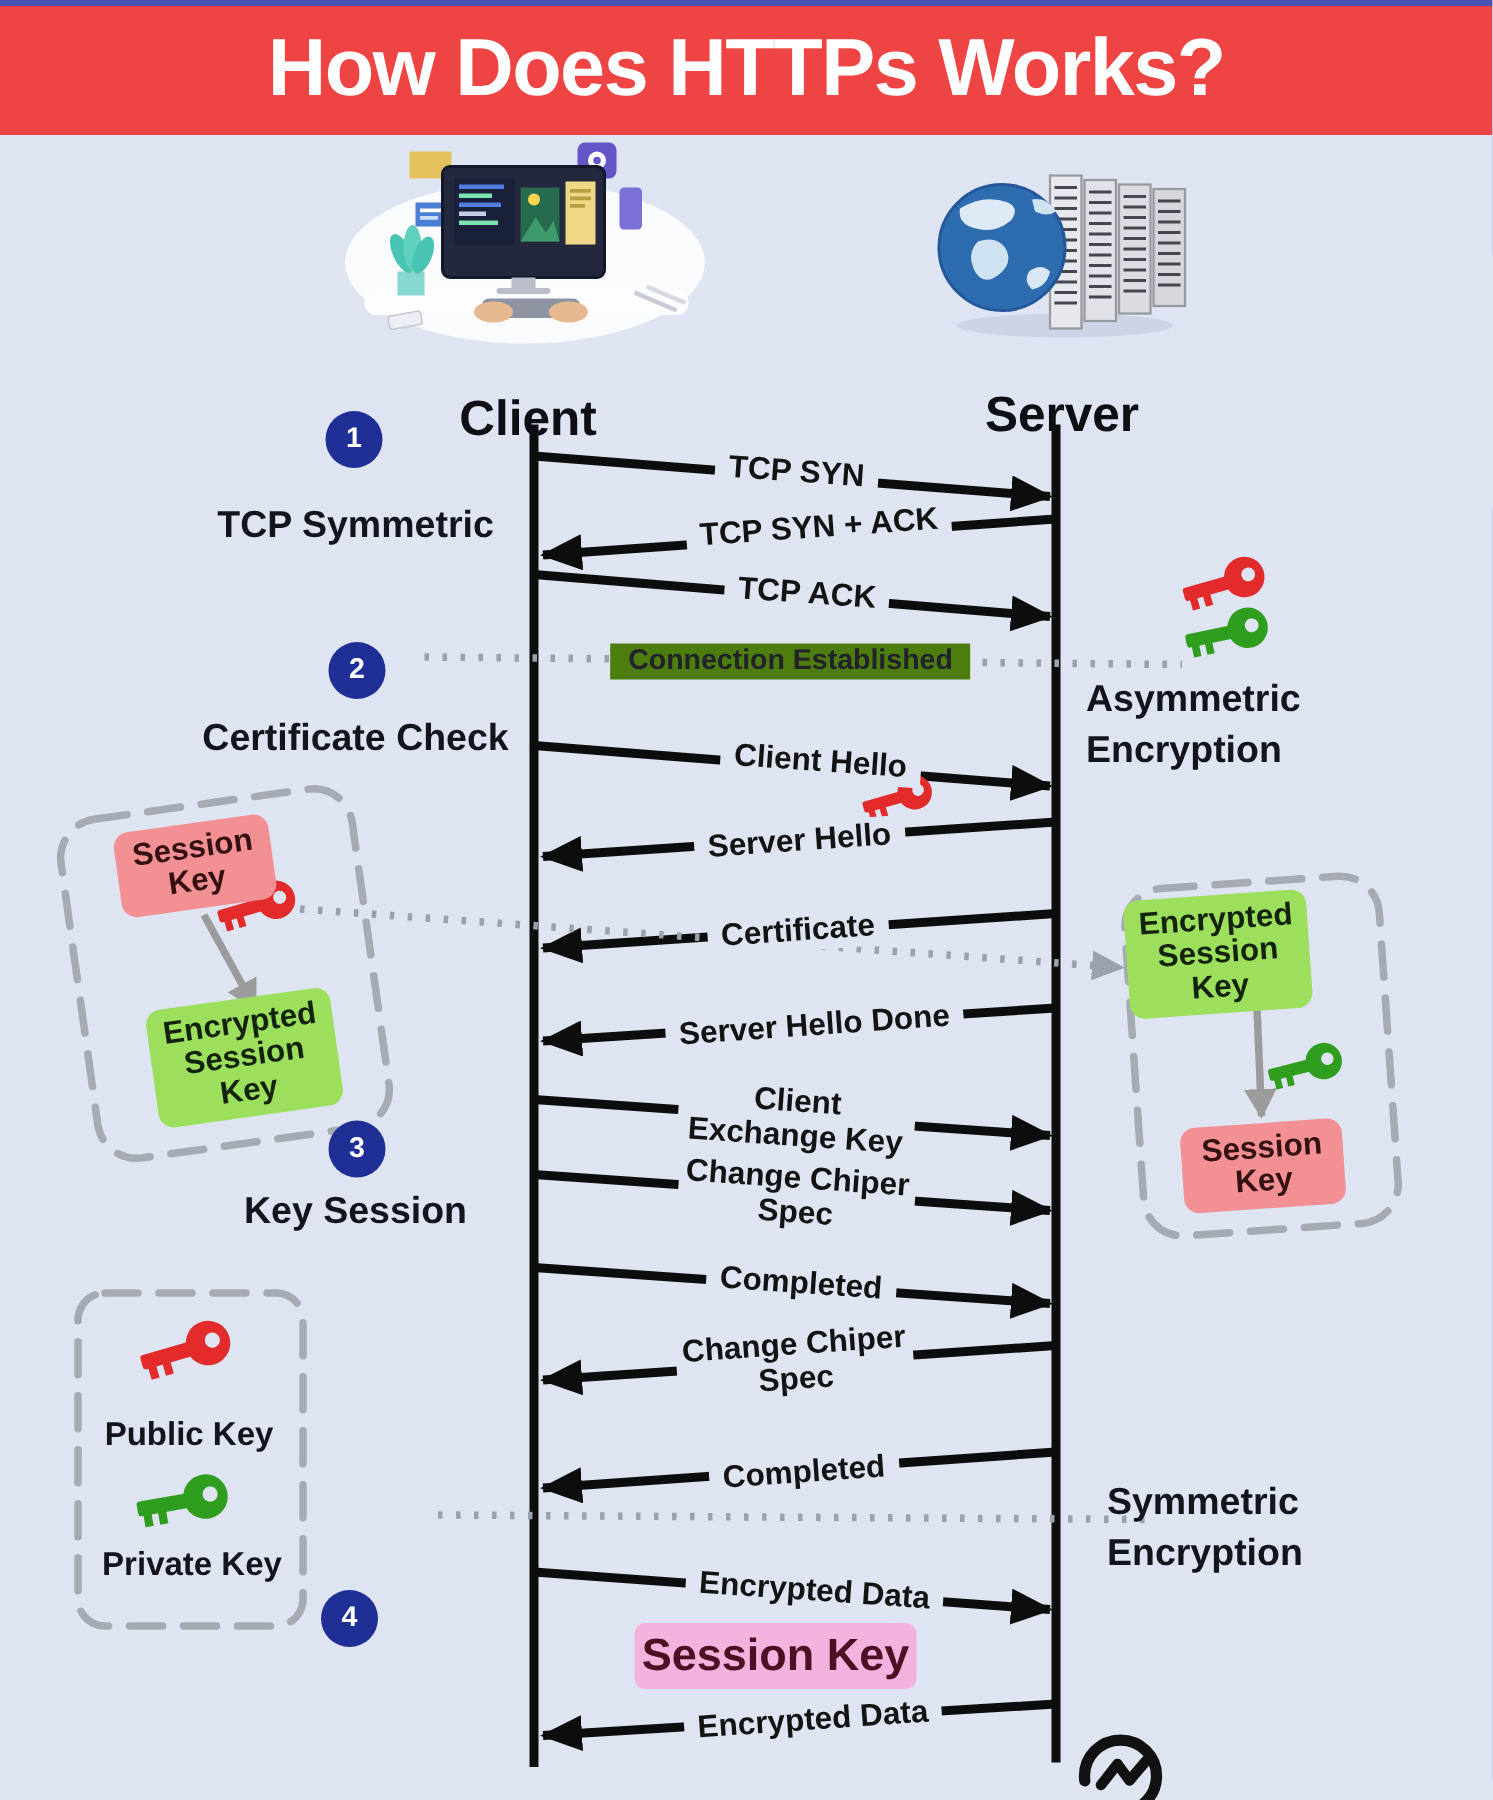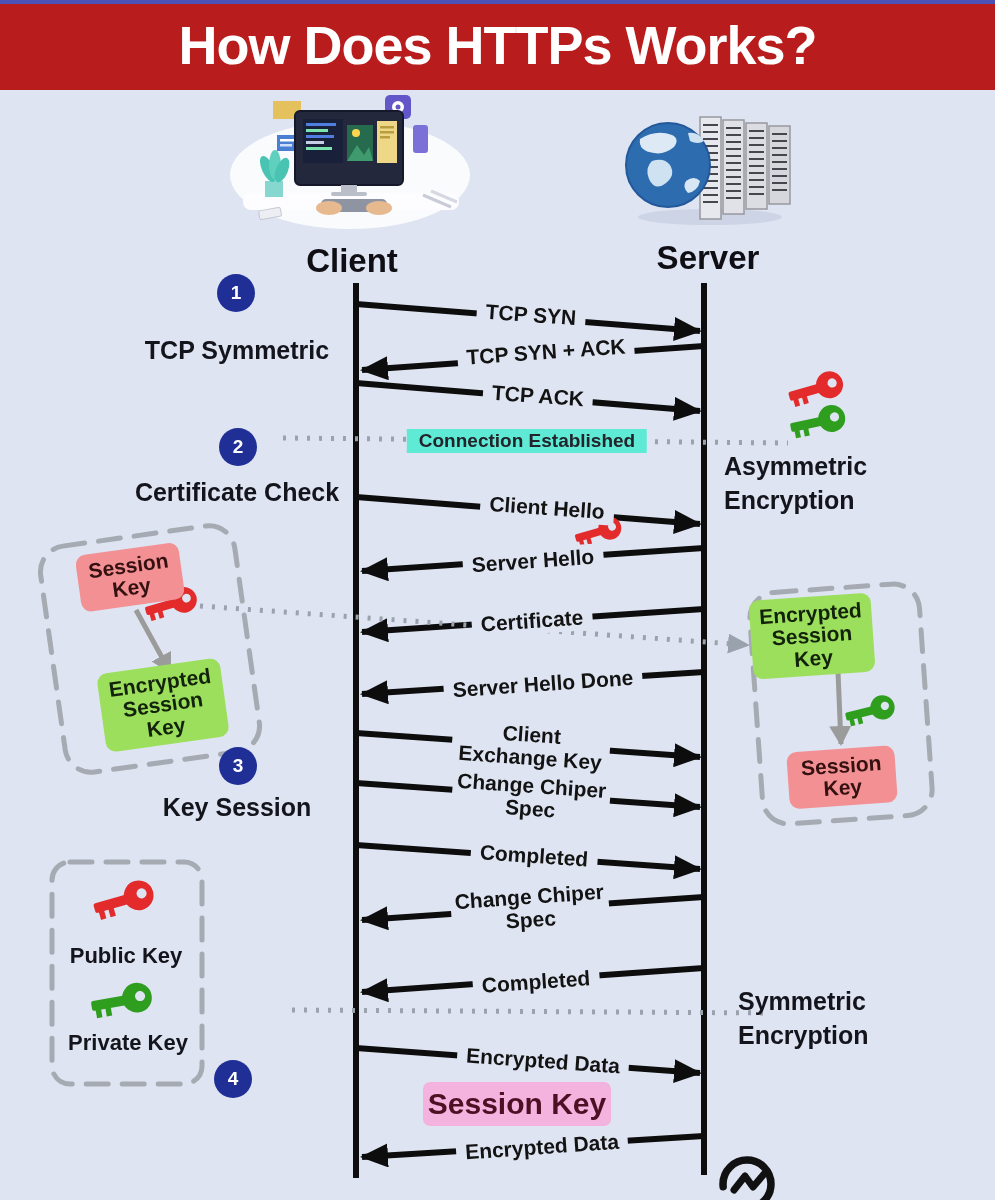--- a/index.html
+++ b/index.html
@@ -3,48 +3,48 @@
 <meta charset="utf-8">
 <style>
   html,body { margin:0; padding:0; background:#b9c2da; }
   .poster {
     position:relative; width:995px; height:1200px; margin:0 auto;
     background:#dee4f1; overflow:hidden;
     font-family:"Liberation Sans", sans-serif;
   }
   .header {
     position:absolute; left:0; top:0; width:995px; height:90px;
-    background:#b91c1c; display:flex; align-items:center; justify-content:center;
+    background:#ef4444; display:flex; align-items:center; justify-content:center;
     box-shadow: inset 0 4px 0 #4a52b5;
   }
   .header h1 { margin:0; color:#ffffff; font-size:54px; font-weight:bold; letter-spacing:-1px; }
 
   .art { position:absolute; left:0; top:0; }
 
   .col-label { position:absolute; transform:translate(-50%,-50%);
-    font-size:33px; font-weight:bold; color:#0e0e14; white-space:nowrap; }
+    font-size:33px; font-weight:bold; color:#0e0e14; white-space:nowrap;margin-top:18px; }
 
   .badge { position:absolute; width:38px; height:38px; border-radius:50%;
     background:#1f2f96; color:#ffffff; font-size:19px; font-weight:bold;
     display:flex; align-items:center; justify-content:center;
     transform:translate(-50%,-50%); }
 
   .step-label { position:absolute; transform:translate(-50%,0);
     font-size:25px; font-weight:bold; color:#14141c; text-align:center;
     line-height:1.12; width:230px; }
 
   .msg-label { position:absolute; transform:translate(-50%,-50%) rotate(4deg);
     font-size:21px; font-weight:bold; color:#131313; background:#dee4f1;
     padding:1px 9px; white-space:nowrap; }
   .msg-label.rtl { transform:translate(-50%,-50%) rotate(-4deg); }
   .msg-label.two { white-space:normal; width:150px; text-align:center;
     line-height:1.1; padding:1px 4px; }
 
   .conn-label { position:absolute; transform:translate(-50%,-50%);
-    font-size:19px; font-weight:600; color:#23232b; background:#5eead4;
+    font-size:19px; font-weight:600; color:#23232b; background:#4d7c0f;
     padding:1px 12px; white-space:nowrap; }
 
   .keybox { position:absolute; transform:translate(-50%,-50%) rotate(-8deg);
     border-radius:10px; font-weight:bold; font-size:21px; text-align:center;
     line-height:1.06; padding:6px 6px; }
   .keybox.red   { background:#f29093; color:#351011; }
   .keybox.green { background:#9bdf5c; color:#13230b; }
   .keybox.tilt4 { transform:translate(-50%,-50%) rotate(-4deg); }
 
   .enc-label { position:absolute; transform:translate(-50%,0); width:210px;

